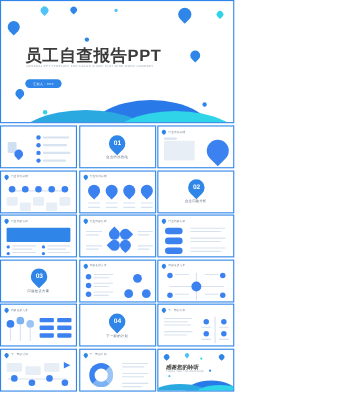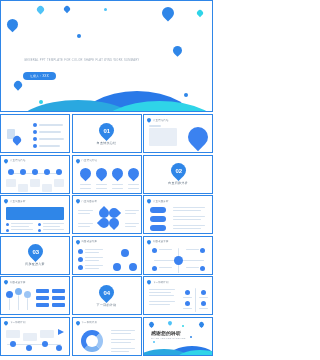--- a/index.html
+++ b/index.html
@@ -137,20 +137,21 @@
   <span class="drop" style="left:13px; top:80px; width:8px;  height:8px;  background:#2f86e8;"></span>
   <span class="dot" style="left:76px; top:33px; width:4px; height:4px; background:#2f86e8;"></span>
   <span class="dot" style="left:38px; top:99px; width:4px; height:4px; background:#2fd4e8;"></span>
   <span class="dot" style="left:183px;top:92px; width:4px; height:4px; background:#2f86e8;"></span>
   <span class="dot" style="left:103px;top:7px;  width:3px; height:3px; background:#4fc3f7;"></span>
 
   <span class="wave" style="left:76px; top:90px; width:120px; height:70px; background:#2979e8;"></span>
   <span class="wave" style="left:12px; top:99px; width:130px; height:60px; background:#2aa8e0;"></span>
   <span class="wave" style="left:96px; top:100px; width:125px; height:60px; background:#2fd4e8;"></span>
 
+  <div id="cover-title">员工自查报告PPT</div>
   <div id="cover-sub">GENERAL PPT TEMPLATE FOR COLOR SHAPE FLAT WIND WORK SUMMARY</div>
   <div id="cover-badge">汇报人：XXX</div>
 </div>
 
 <div id="grid">
 
   <div class="slide">
     <span class="abs sq" style="left:6px; top:14px; width:8px; height:10px; background:#cfe0f3;"></span>
     <span class="abs drp" style="left:12px; top:21px; width:8px; height:8px;"></span>
     <span class="abs cir" style="left:32px; top:8px;  width:4px; height:4px;"></span>

